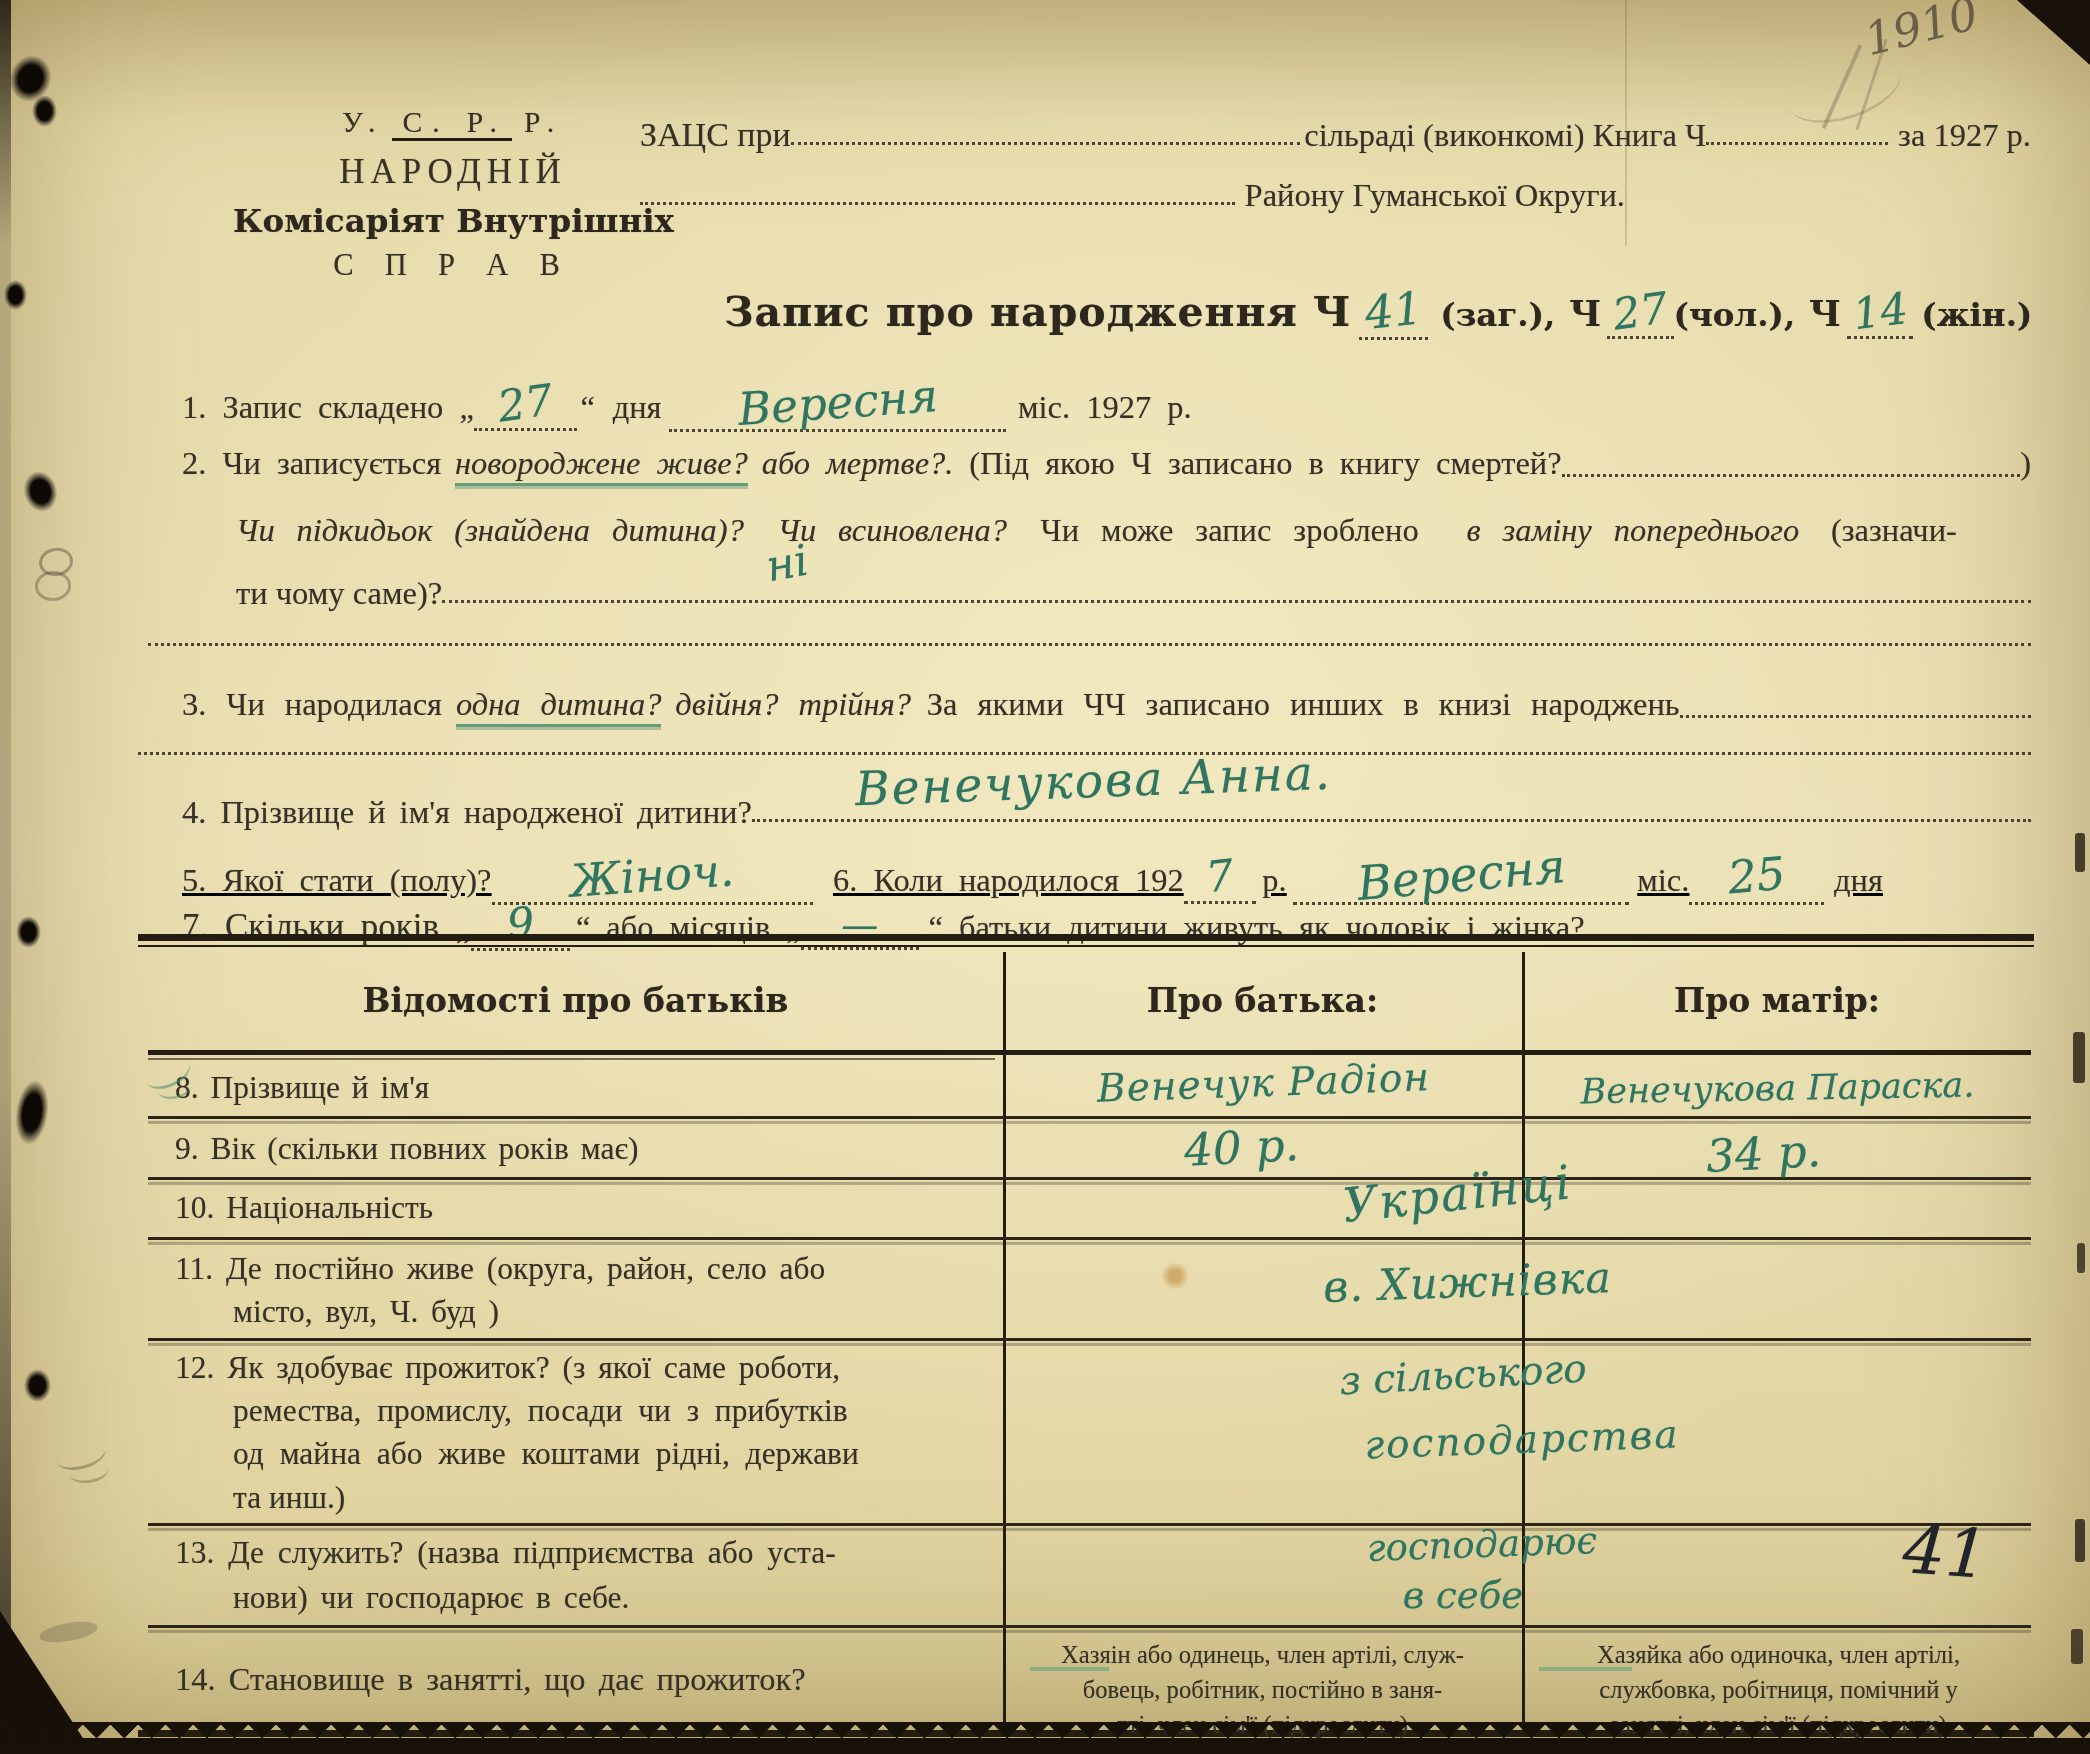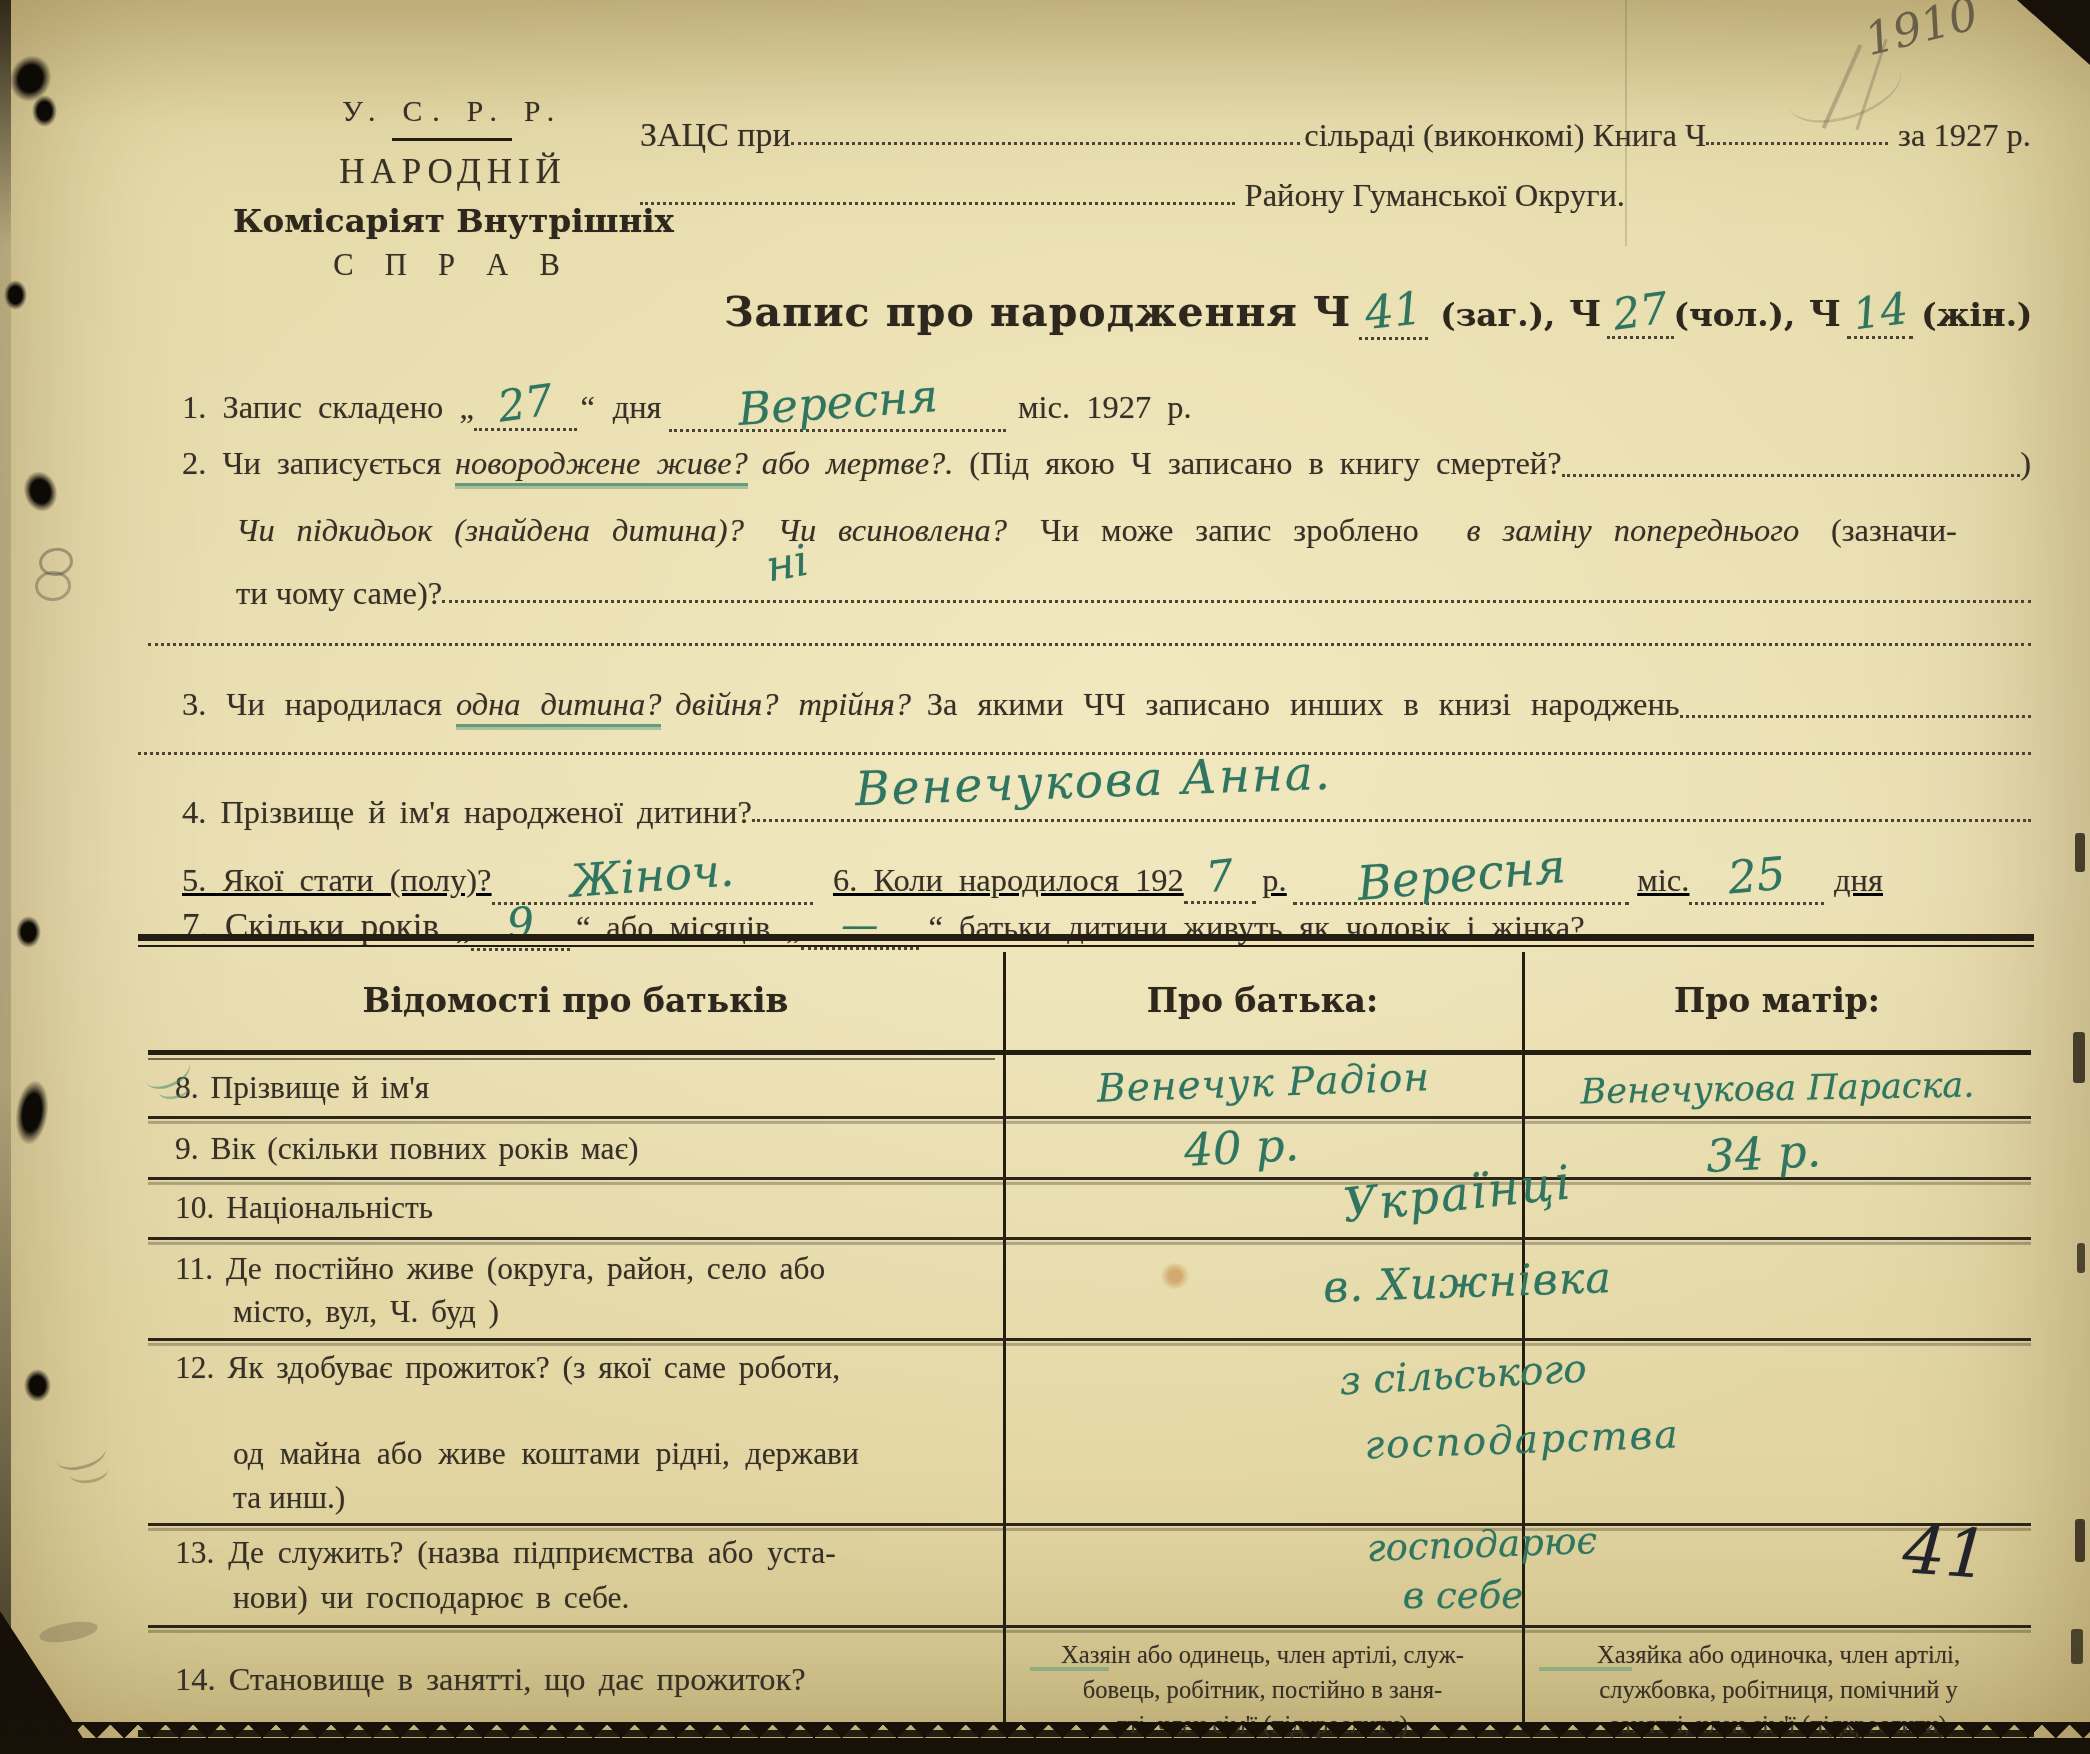--- a/index.html
+++ b/index.html
@@ -28,21 +28,21 @@
   .vline{width:3px;background:#241d12;}
   .hole{background:radial-gradient(closest-side,#0d0a06 58%,rgba(13,10,6,.45) 80%,rgba(0,0,0,0));border-radius:50%;}
   .zz{background:conic-gradient(from -45deg at 50% 100%, #171108 90deg, rgba(0,0,0,0) 0) 0 0/27.6px 16.7px repeat-x;}
   .arc{border-radius:50%;}
 </style>
 </head>
 <body>
 
 <div id="page">
 
-  <div class="abs print ctr" style="left:305px;top:95px;width:296px;font-size:29.6px;letter-spacing:9.9px;">У. С. Р. Р.</div>
+  <div class="abs print ctr" style="left:305px;top:106px;width:296px;font-size:29.6px;letter-spacing:9.9px;">У. С. Р. Р.</div>
   <div class="abs bar" style="left:392px;top:138px;width:120px;height:3px;"></div>
   <div class="abs print ctr" style="left:256px;top:152px;width:394px;font-size:35px;letter-spacing:5.9px;">НАРОДНІЙ</div>
   <div class="abs bh ctr" style="left:158px;top:201px;width:591px;font-size:32.5px;">Комісаріят Внутрішніх</div>
   <div class="abs print ctr" style="left:236px;top:248px;width:433px;font-size:30.5px;letter-spacing:11.8px;">С П Р А В</div>
 
   <div class="abs fl" style="left:640px;top:116px;width:1391px;">
     <span class="print" style="font-size:34px;">ЗАЦС при</span>
     <span class="dotfill"></span>
     <span class="print" style="font-size:32.5px;margin-left:3.9px;">сільраді (виконкомі) Книга Ч</span>
     <span class="dotfix" style="width:182px;"></span>
@@ -150,20 +150,21 @@
   <div class="abs rowline" style="left:148px;top:1523px;width:1883px;"></div>
   <div class="abs rowline" style="left:148px;top:1625px;width:1883px;"></div>
   <div class="abs bar" style="left:138px;top:1730px;width:1896px;height:6.9px;"></div>
 
   <div class="abs print" style="left:175px;top:1070px;font-size:31.5px;word-spacing:3.9px;">8. Прізвище й ім'я</div>
   <div class="abs print" style="left:175px;top:1131px;font-size:31.5px;word-spacing:3.9px;">9. Вік (скільки повних років має)</div>
   <div class="abs print" style="left:175px;top:1190px;font-size:31.5px;word-spacing:3.9px;">10. Національність</div>
   <div class="abs print" style="left:175px;top:1251px;font-size:31.5px;word-spacing:4.9px;">11. Де постійно живе (округа, район, село або</div>
   <div class="abs print" style="left:233px;top:1294px;font-size:31.5px;word-spacing:4.9px;">місто, вул, Ч. буд )</div>
   <div class="abs print" style="left:175px;top:1350px;font-size:31.5px;word-spacing:4.9px;">12. Як здобуває прожиток? (з якої саме роботи,</div>
+  <div class="abs print" style="left:233px;top:1393px;font-size:31.5px;word-spacing:7.9px;">ремества, промислу, посади чи з прибутків</div>
   <div class="abs print" style="left:233px;top:1436px;font-size:31.5px;word-spacing:7.9px;">од майна або живе коштами рідні, держави</div>
   <div class="abs print" style="left:233px;top:1480px;font-size:31.5px;">та инш.)</div>
   <div class="abs print" style="left:175px;top:1535px;font-size:31.5px;word-spacing:5.9px;">13. Де служить? (назва підприємства або уста-</div>
   <div class="abs print" style="left:233px;top:1580px;font-size:31.5px;word-spacing:4.9px;">нови) чи господарює в себе.</div>
   <div class="abs print" style="left:175px;top:1661px;font-size:32.5px;word-spacing:4.9px;">14. Становище в занятті, що дає прожиток?</div>
 
   <div class="abs print ctr" style="left:1013px;top:1637px;width:499px;font-size:24.6px;line-height:35px;white-space:normal;">
     <span style="display:block;">Хазяін або одинець, член артілі, служ-</span>
     <span style="display:block;">бовець, робітник, постійно в заня-</span>
     <span style="display:block;">тті, член сім'ї (підкреслити)</span>

